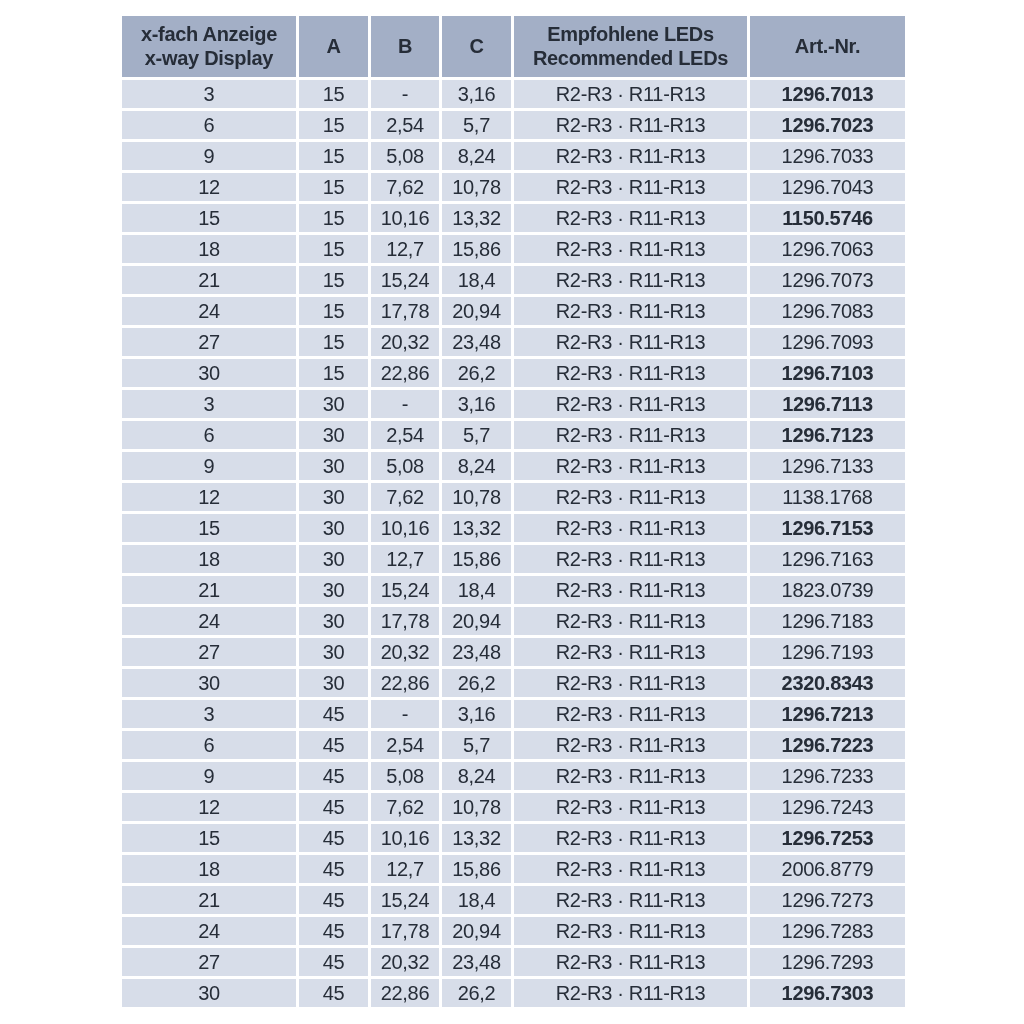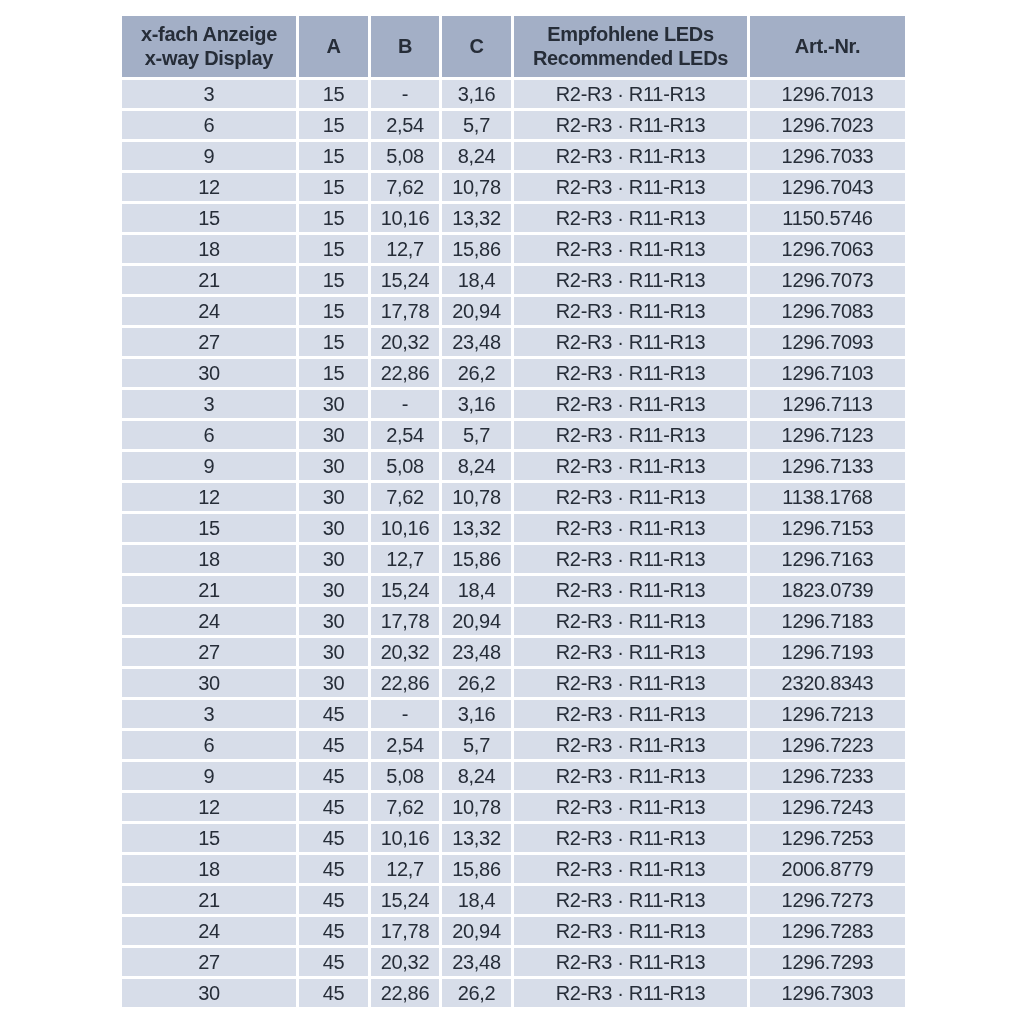--- a/index.html
+++ b/index.html
@@ -47,21 +47,21 @@
   }
   td {
     background: var(--row-bg);
     font-size: 20px;
     font-weight: 400;
     height: 28px;
     line-height: 28px;
     letter-spacing: -0.3px;
   }
   td.bold {
-    font-weight: 400;
+    font-weight: 700;
   }
 </style>
 </head>
 <body>
 
 <div class="table-wrap">
   <table>
     <colgroup>
       <col style="width:174px">
       <col style="width:69px">

